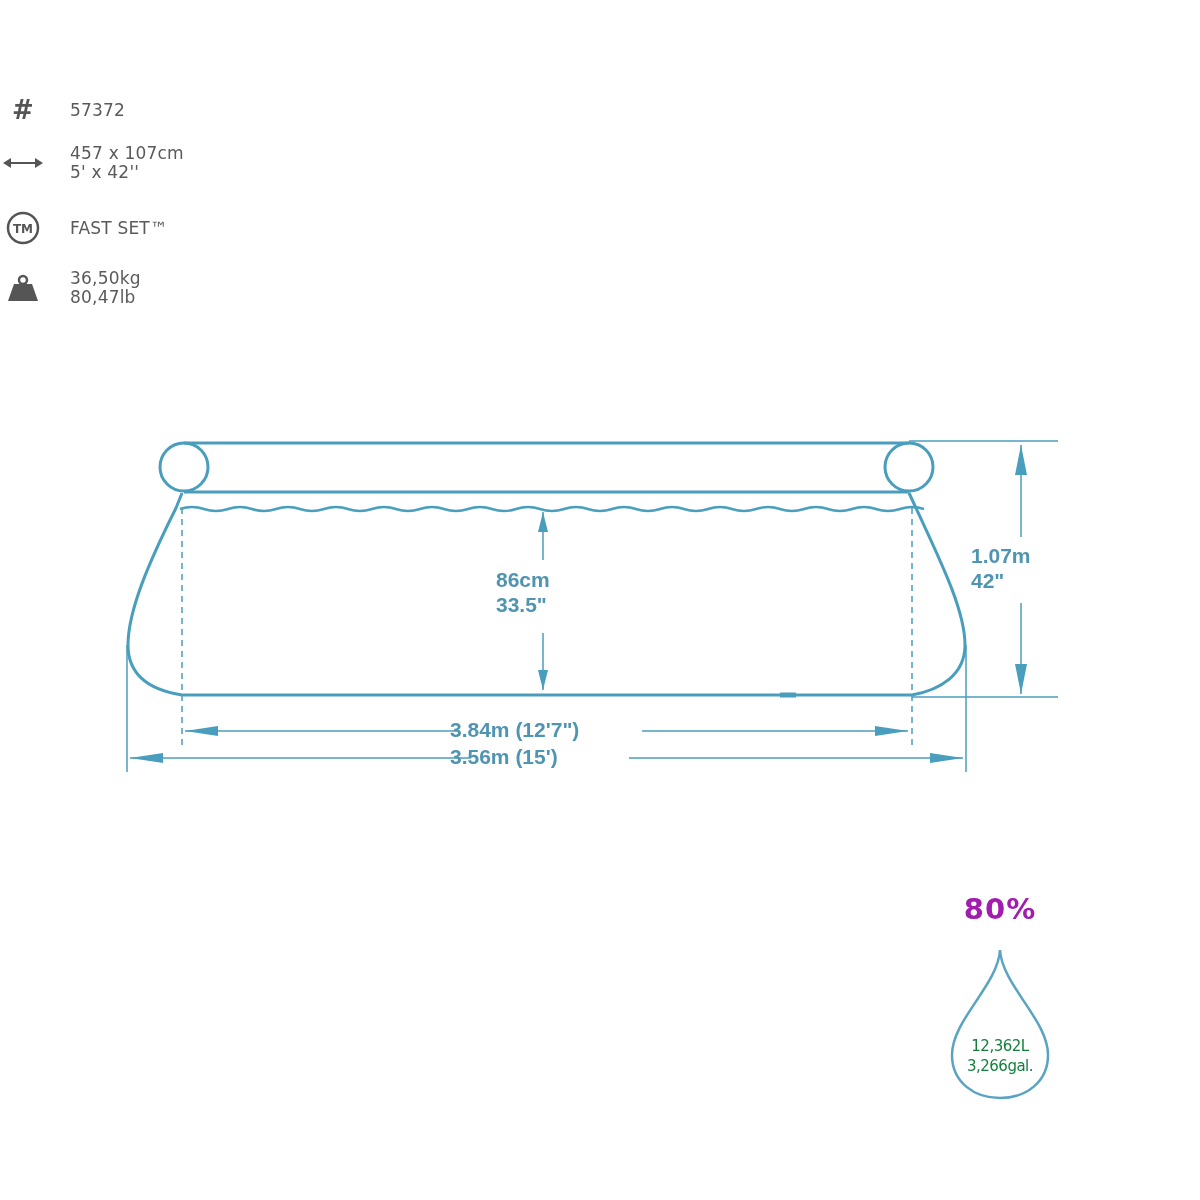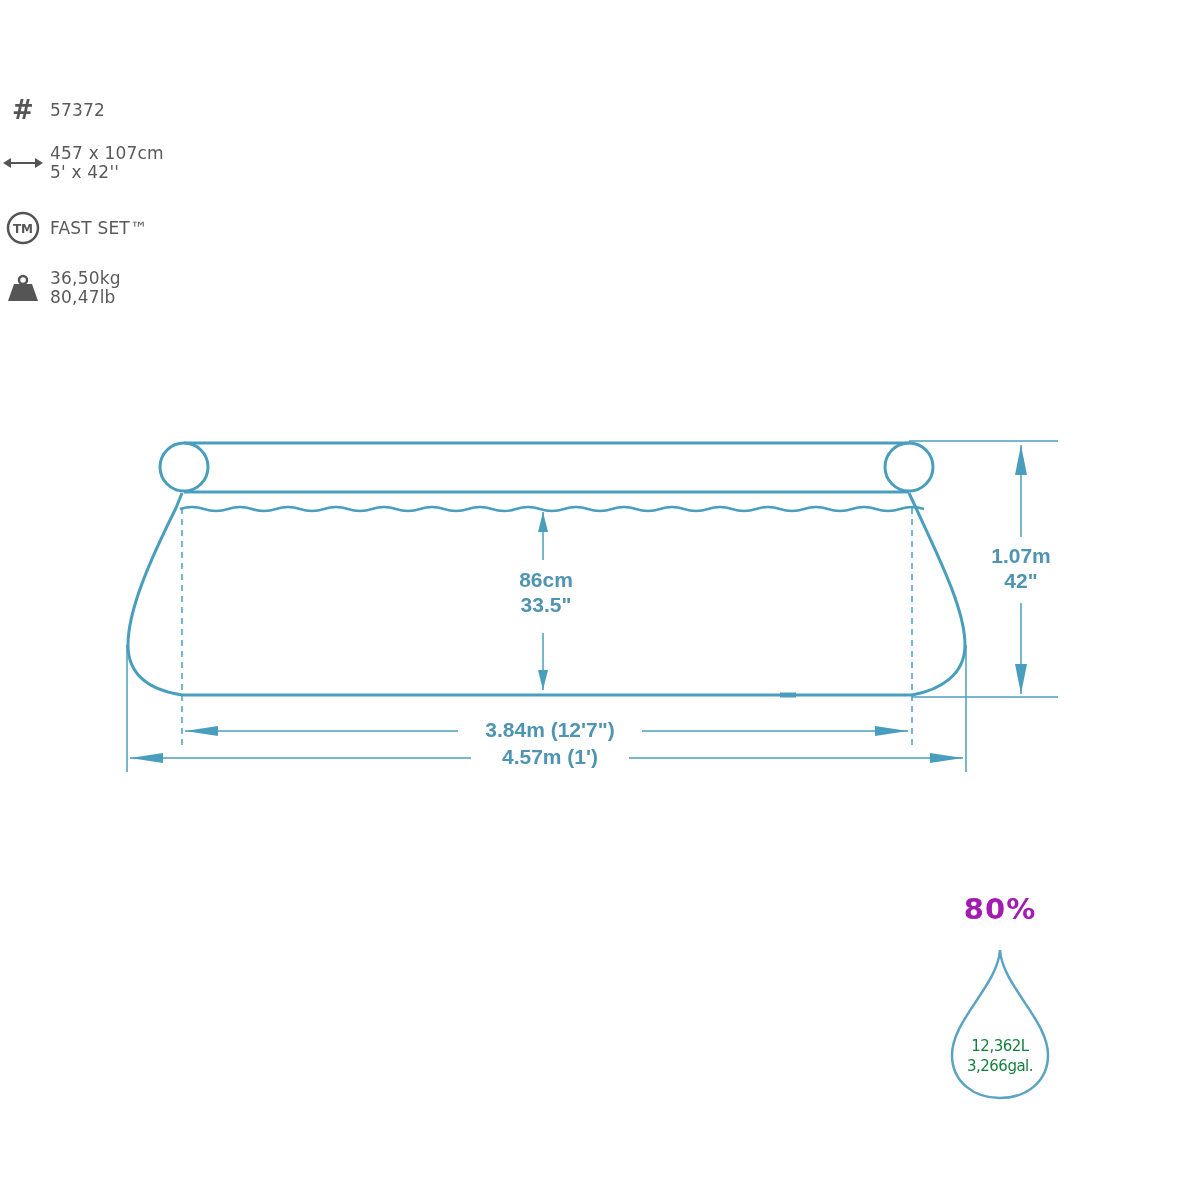--- a/index.html
+++ b/index.html
@@ -1,22 +1,22 @@
 <!DOCTYPE html>
 <html><head>
   <meta charset="utf-8">
   <style>
     html, body { margin: 0; padding: 0; background: #ffffff; }
     body { width: 1200px; height: 1200px; position: relative; overflow: hidden; font-family: "DejaVu Sans", sans-serif; }
     .spec-row { position: absolute; left: 0; display: flex; align-items: center; }
     .spec-icon { width: 46px; height: 40px; position: relative; display: flex; align-items: center; justify-content: center; margin-left: 0; }
-    .spec-text { margin-left: 4px; color: #5a5a5a; font-size: 17px; line-height: 19px; letter-spacing: 0.2px; }
+    .spec-text { margin-left: 24px; color: #5a5a5a; font-size: 17px; line-height: 19px; letter-spacing: 0.2px; }
     .hash { font-size: 26px; font-weight: bold; color: #555; font-family: "DejaVu Sans", sans-serif; }
     .diagram { position: absolute; left: 0; top: 0; }
-    .dim-text { position: absolute; color: #4f94b0; font-family: "Liberation Sans", sans-serif; font-weight: bold; font-size: 21px; text-align: center; line-height: 25px; white-space: nowrap; }
+    .dim-text { position: absolute; color: #4f94b0; font-family: "Liberation Sans", sans-serif; font-weight: bold; font-size: 21px; line-height: 25px; white-space: nowrap; }
     .pct { position: absolute; left: 940px; top: 892px; width: 120px; text-align: center; color: #a21caf; font-family: "DejaVu Sans", sans-serif; font-weight: bold; font-size: 29px; letter-spacing: 1px; }
     .drop-text { position: absolute; left: 940px; top: 1036px; width: 120px; text-align: center; color: #15803d; font-family: "DejaVu Sans", sans-serif; font-size: 15px; line-height: 20px; letter-spacing: -0.5px; }
   </style>
 </head>
 <body>
 
 <div class="spec-row" style="top:90px;">
   <div class="spec-icon">
       <span class="hash">#</span>
     </div>
@@ -117,19 +117,19 @@
   <div>86cm</div>
   <div>33.5"</div>
 </div>
 
 <div class="dim-text" style="left:971px; top:543px; width:100px;">
   <div>1.07m</div>
   <div>42"</div>
 </div>
 
 <div class="dim-text" style="left:450px; top:717px; width:200px;">3.84m (12'7")</div>
-<div class="dim-text" style="left:450px; top:744px; width:200px;">4.57m (1')</div>
+<div class="dim-text" style="left:450px; top:744px; width:200px;">3.56m (15')</div>
 
 <div class="pct">80%</div>
 <div class="drop-text">
   <div>12,362L</div>
   <div>3,266gal.</div>
 </div>
 
 </body></html>

